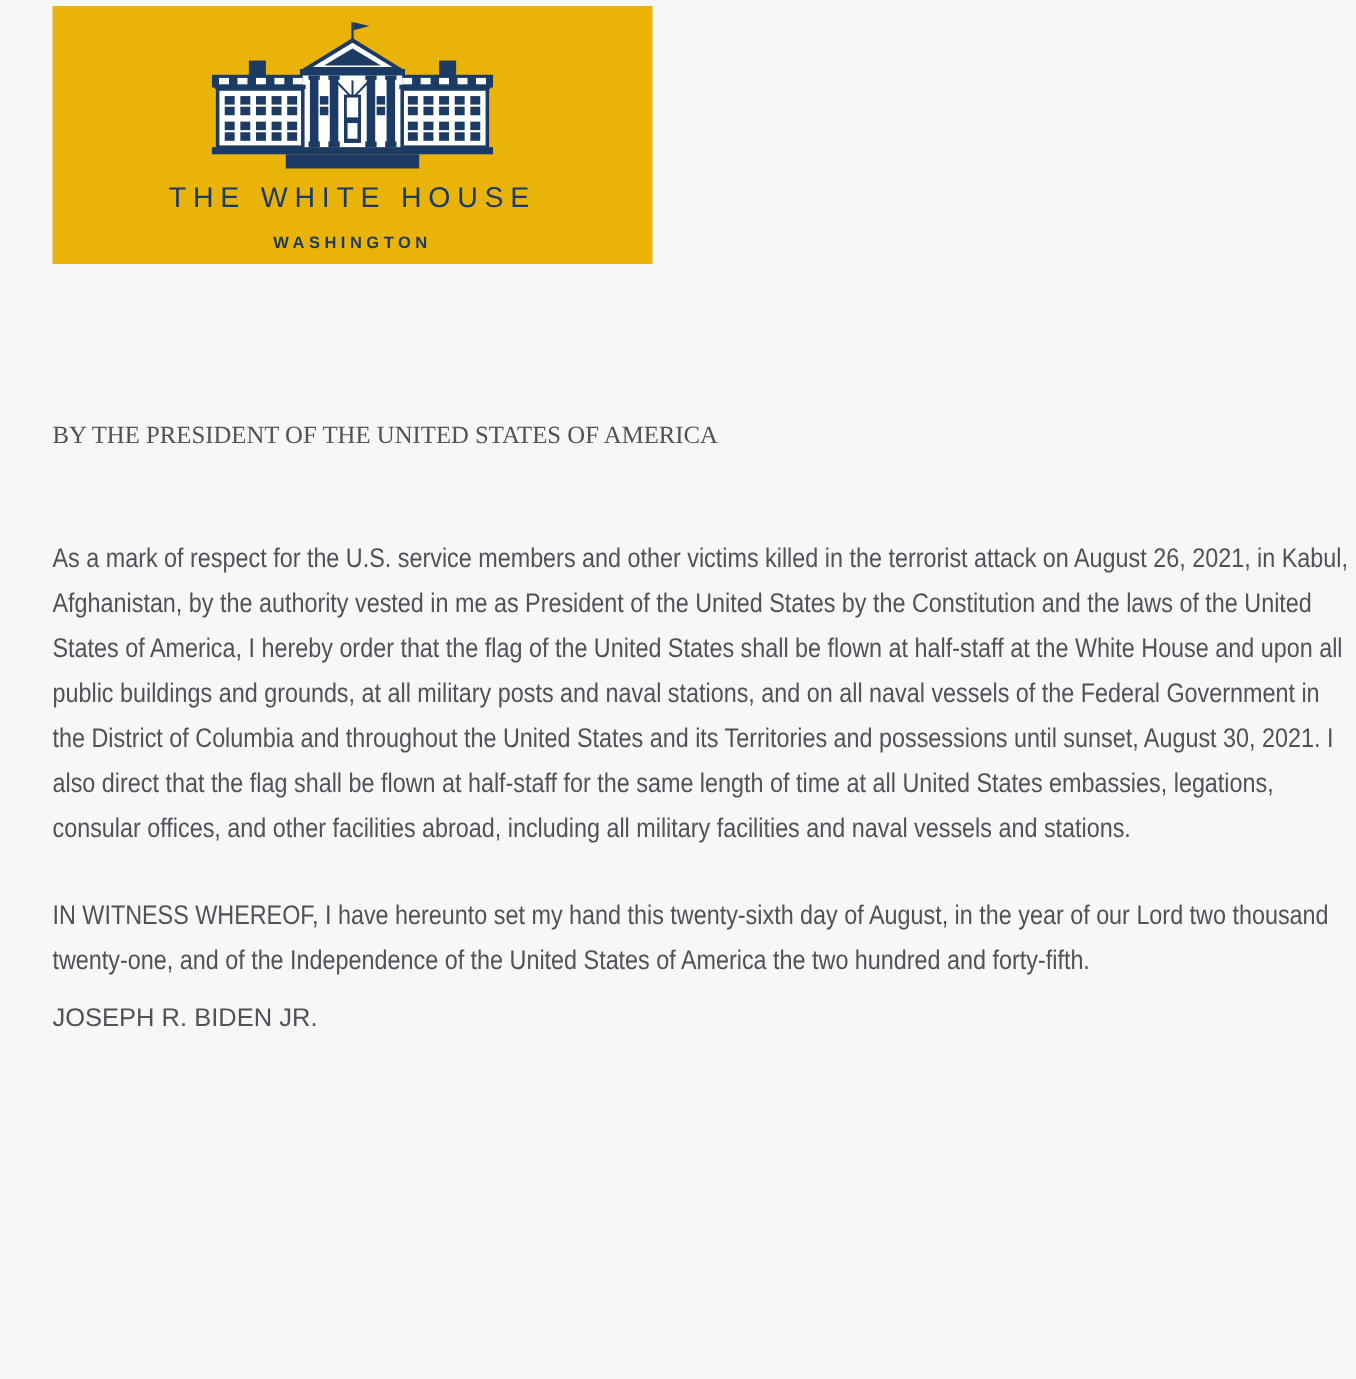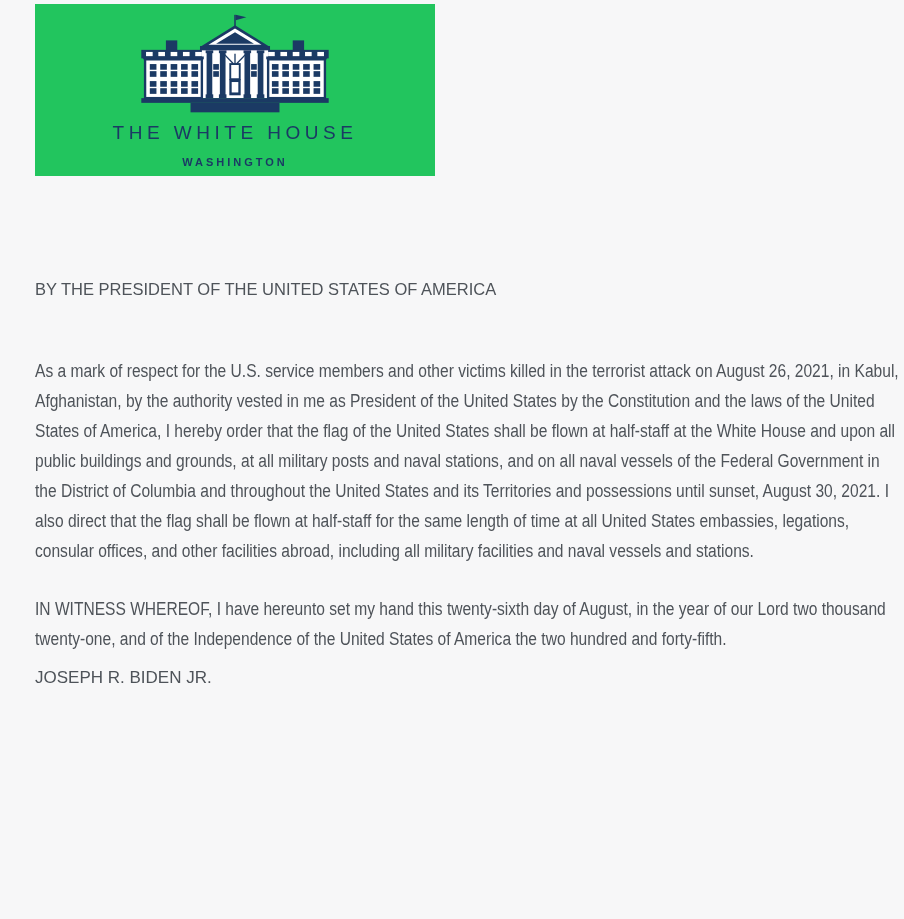--- a/index.html
+++ b/index.html
@@ -19,21 +19,21 @@
     width: 904px;
     height: 919px;
   }
   
   .logo-card {
     position: absolute;
     left: 35px;
     top: 4px;
     width: 400px;
     height: 172px;
-    background: #22c55e;
+    background: #eab308;
     text-align: center;
   }
   .logo-card .wh-icon {
     display: block;
     margin: 8px auto 0 auto;
     width: 210px;
     height: 106px;
   }
   .wh-title {
     display: block;
@@ -68,20 +68,21 @@
     margin-top: 34px !important;
     font-size: 16.5px;
   }
   .doc-title {
     margin-top: 38px !important;
     font-size: 16.5px;
   }
   .byline {
     margin-top: 104px !important;
     font-size: 16.5px;
+    font-family: Liberation Serif, serif;
   }
   .proclamation-label {
     margin-top: 44px !important;
     font-size: 16.5px;
   }
   .body-para {
     font-size: 18px;
     line-height: 30px;
     width: 1000px;
     transform: scaleX(0.865);

